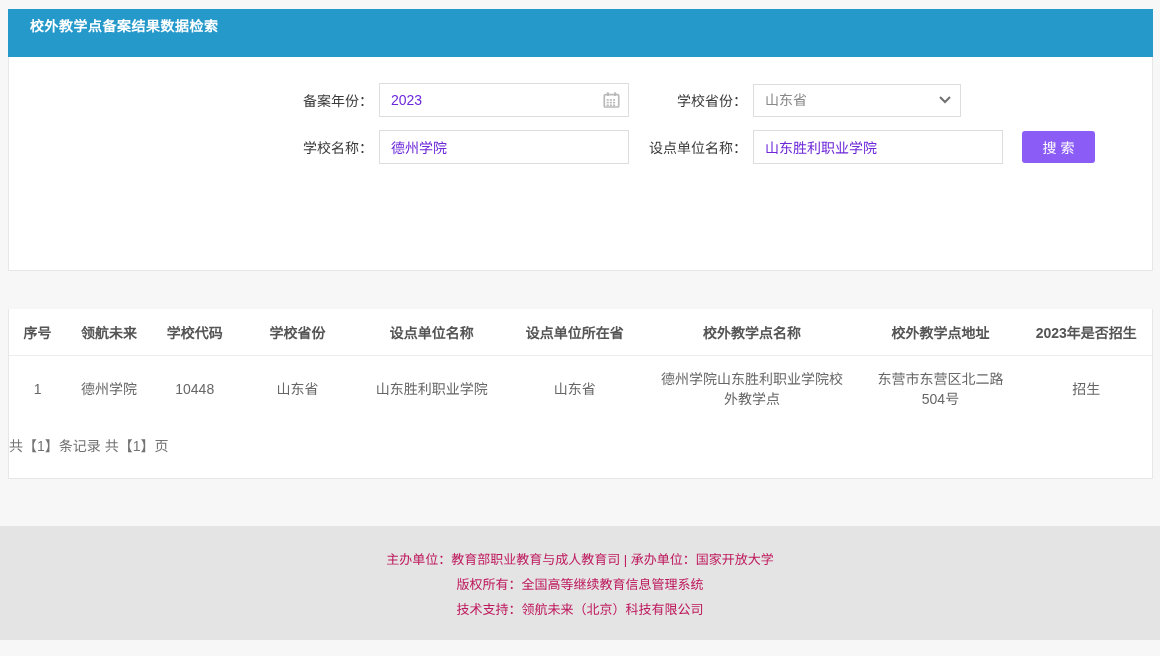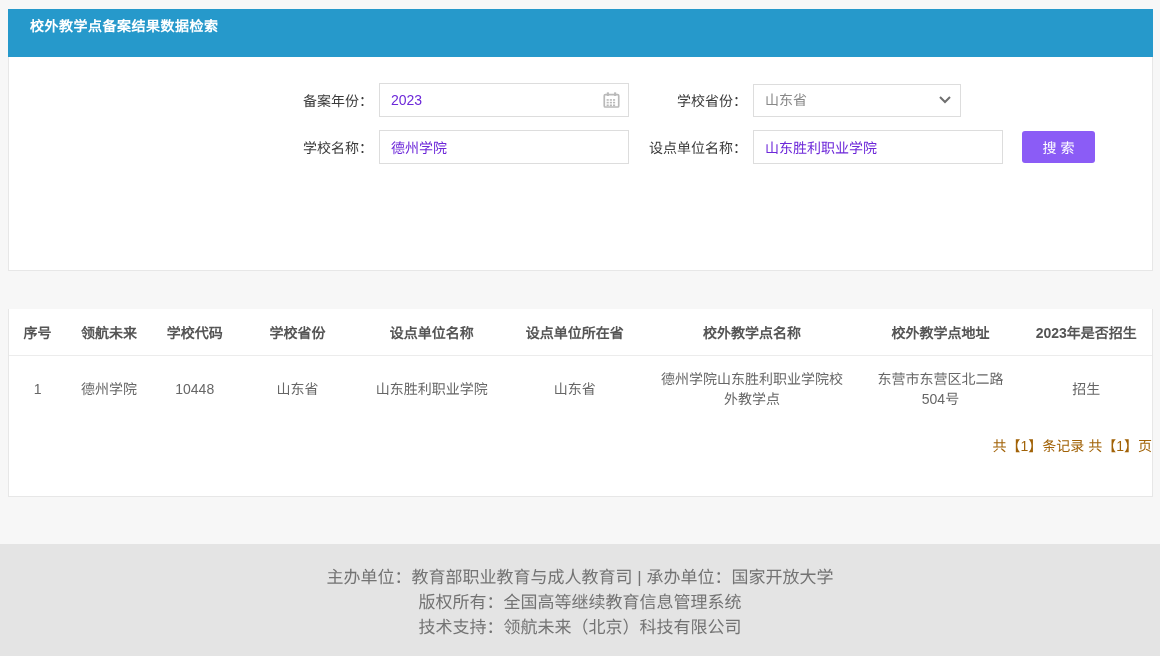--- a/index.html
+++ b/index.html
@@ -106,58 +106,58 @@
     font-size: 14px;
     font-family: inherit;
     cursor: pointer;
     white-space: nowrap;
   }
 
   
   .panel-gap { height: 38px; }
 
   
-  .list-body { padding-bottom: 41px; }
+  .list-body { padding-bottom: 23px; }
   table.data-table { width: 100%; border-collapse: collapse; table-layout: fixed; }
   .data-table th {
     height: 46px;
     font-size: 14px;
     font-weight: bold;
     color: #555;
     text-align: center;
     border-bottom: 1px solid #ececec;
     padding: 0 6px;
   }
   .data-table td {
     height: 67px;
     font-size: 14px;
     color: #666;
     text-align: center;
     padding: 0 14px;
     line-height: 20px;
     word-break: break-all;
   }
   .pagination {
-    text-align: right;
-    font-size: 14px;
-    color: #a16207;
+    text-align: left;
+    font-size: 14px;
+    color: #737373;
     padding-top: 13px;
   }
 
   
   .footer {
     margin-top: 47px;
     background: #E4E4E4;
     height: 114px;
     padding-top: 21px;
     text-align: center;
   }
   .footer p {
-    font-size: 17px;
-    color: #737373;
+    font-size: 13px;
+    color: #be185d;
     line-height: 25px;
   }
 </style>
 </head>
 <body>
 
 <div class="page">
 
   <section>
     <div class="panel-header">校外教学点备案结果数据检索</div>

